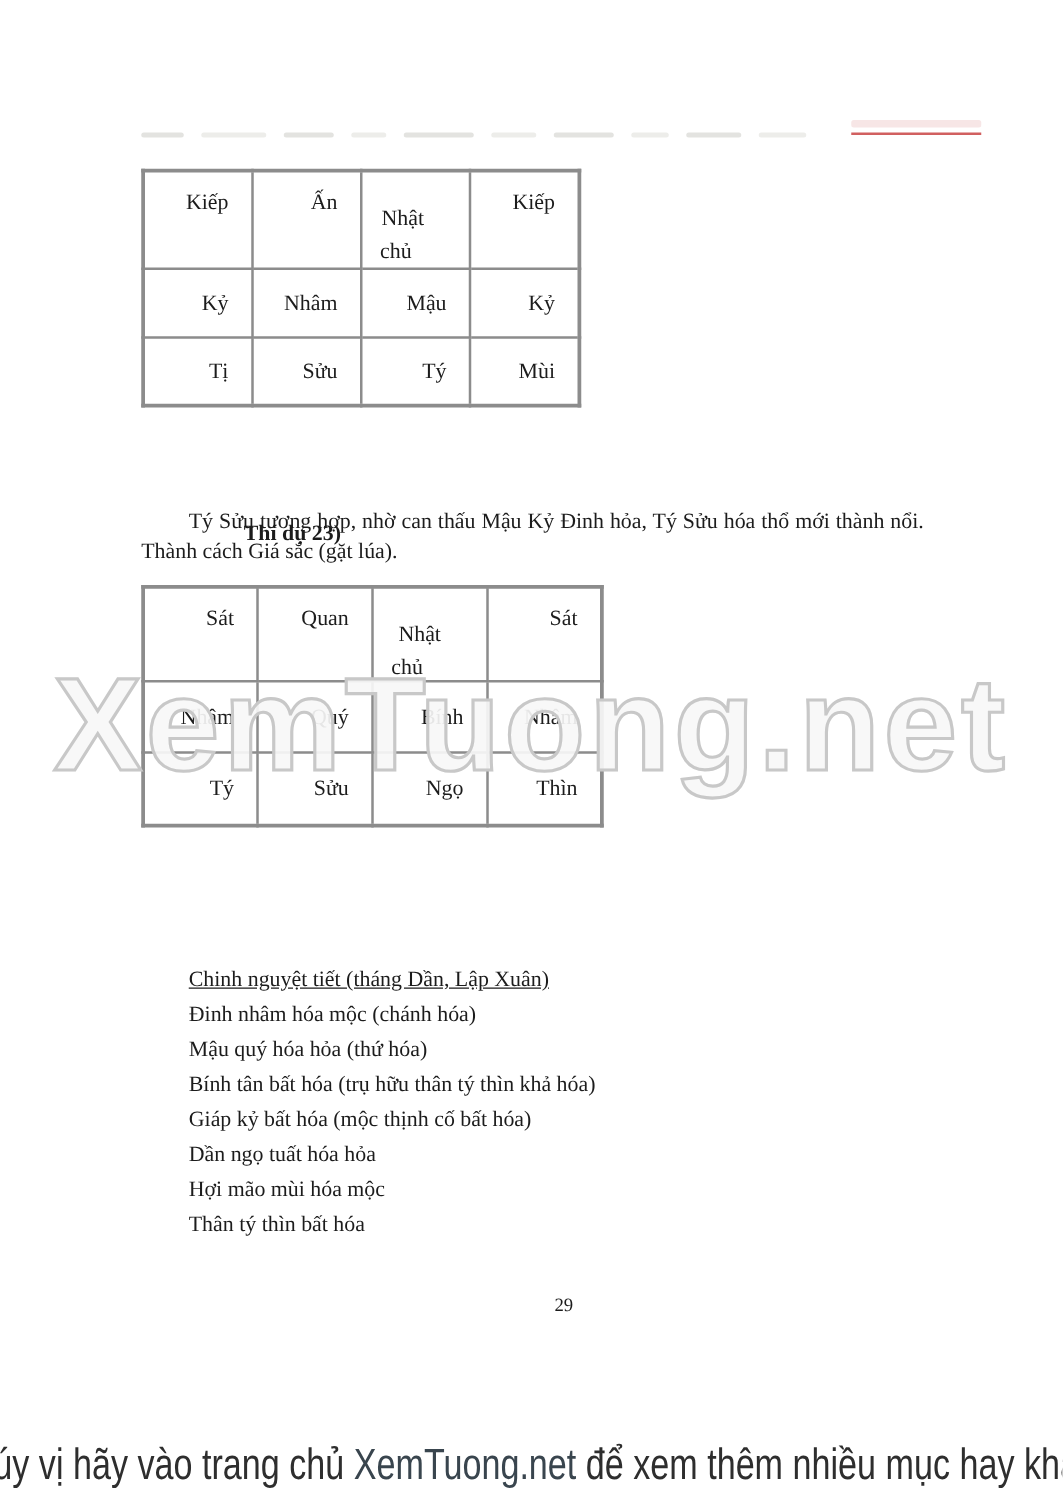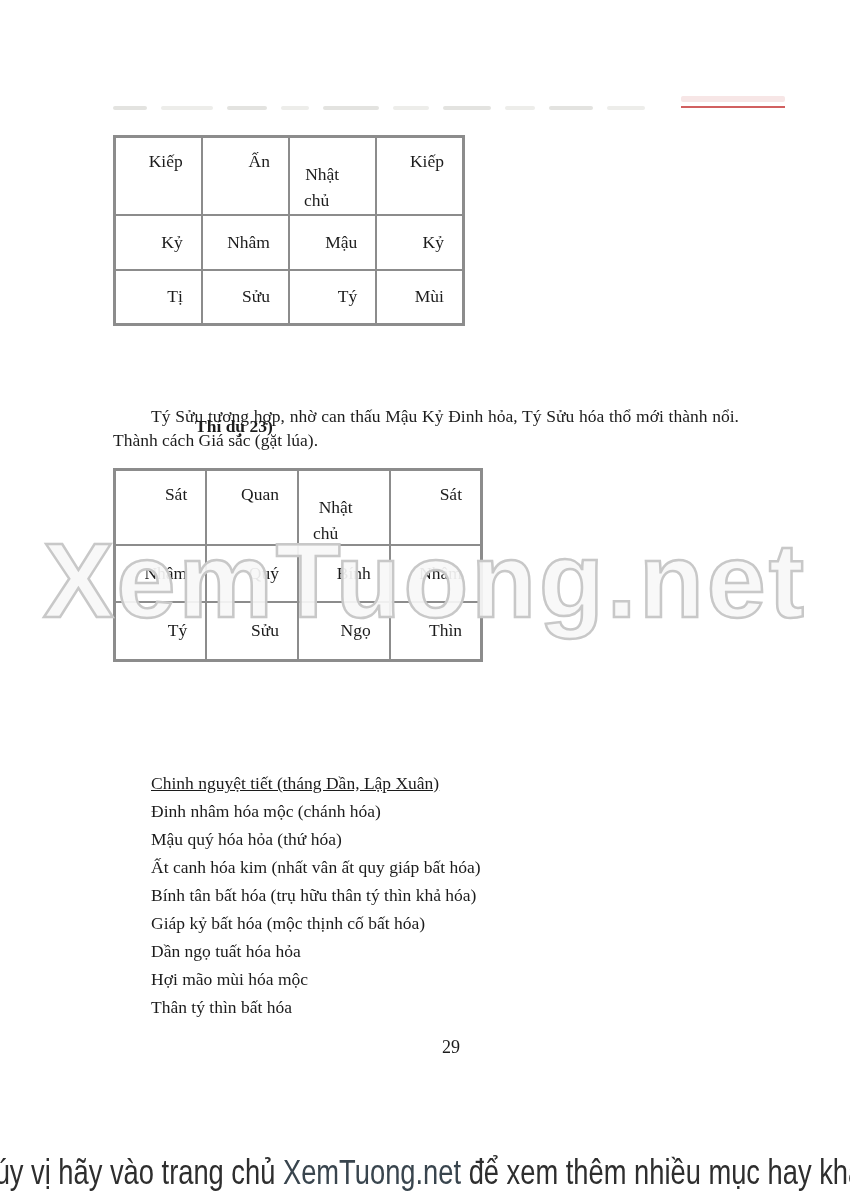--- a/index.html
+++ b/index.html
@@ -103,21 +103,21 @@
     z-index: 5;
     pointer-events: none;
     user-select: none;
   }
 
   
   .page-number {
     position: absolute;
     left: 113px; top: 1037px; width: 676px;
     text-align: center;
-    font-size: 18px;
+    font-size: 15px;
   }
 
   
   .footer-banner {
     position: absolute;
     left: 0; top: 1142px; width: 850px; height: 60px;
     display: flex; align-items: center; justify-content: center;
     background: #ffffff;
   }
   .footer-text {
@@ -207,21 +207,20 @@
     </table>
 
   <div class="watermark">XemTuong.net</div>
 
 
 
   <div class="list-block">
     <div class="list-title">Chinh nguyệt tiết (tháng Dần, Lập Xuân)</div>
     <div>Đinh nhâm hóa mộc (chánh hóa)</div>
     <div>Mậu quý hóa hỏa (thứ hóa)</div>
-    <div>Ất canh hóa kim (nhất vân ất quy giáp bất hóa)</div>
     <div>Bính tân bất hóa (trụ hữu thân tý thìn khả hóa)</div>
     <div>Giáp kỷ bất hóa (mộc thịnh cố bất hóa)</div>
     <div>Dần ngọ tuất hóa hỏa</div>
     <div>Hợi mão mùi hóa mộc</div>
     <div>Thân tý thìn bất hóa</div>
   </div>
 
   <div class="page-number">29</div>
 
   <div class="footer-banner">

